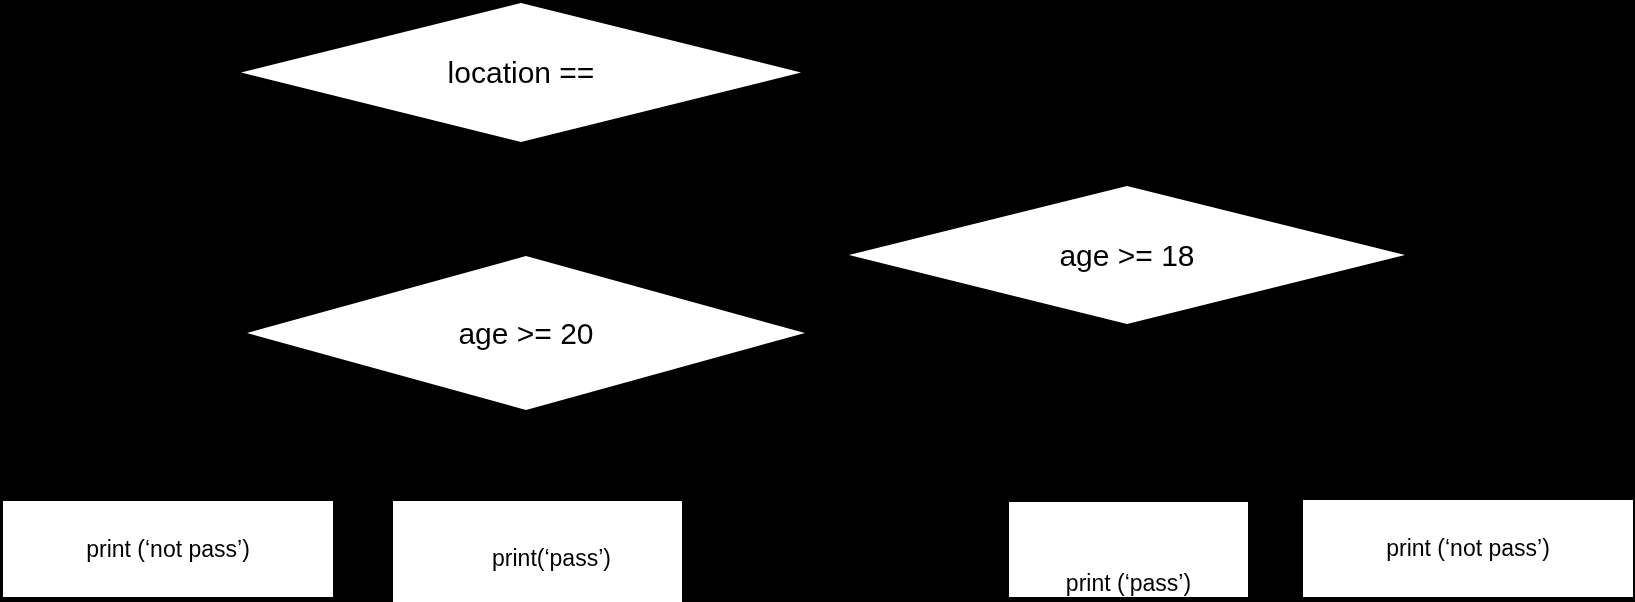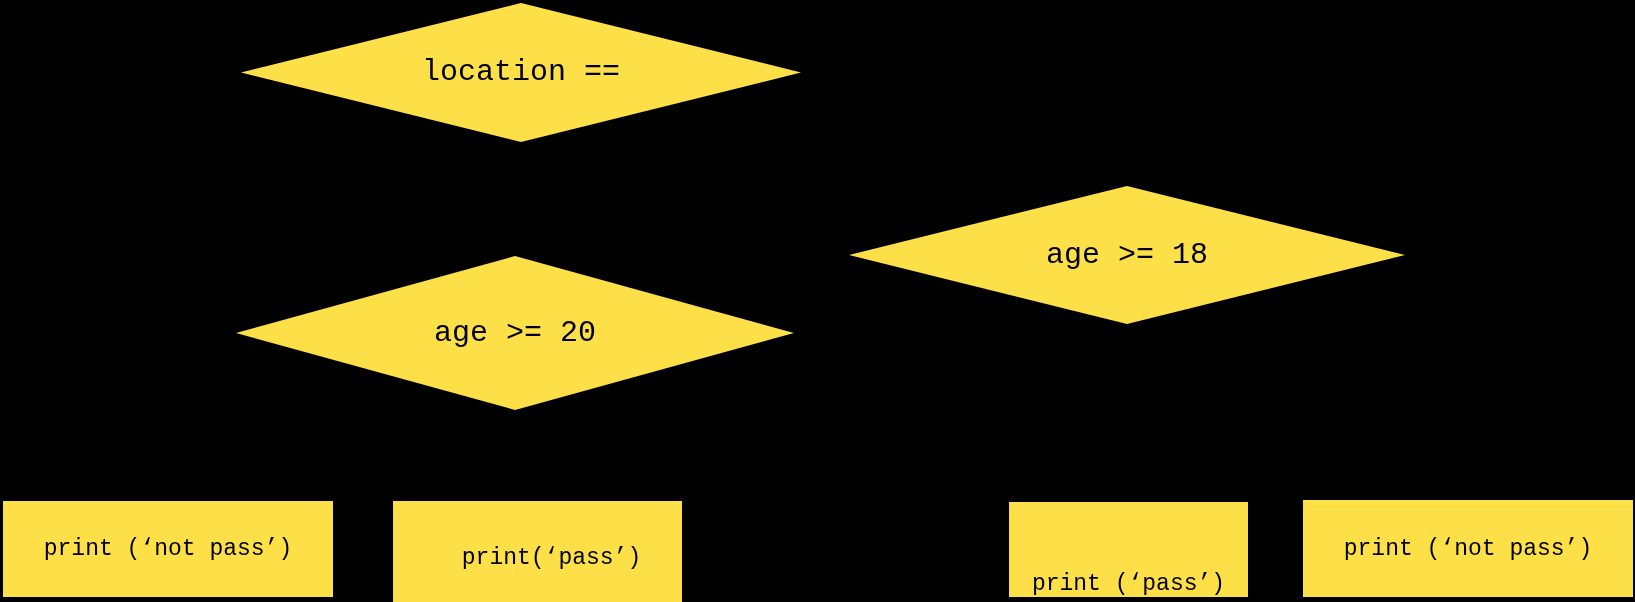--- a/index.html
+++ b/index.html
@@ -11,42 +11,41 @@
     position: relative;
     width: 1635px;
     height: 602px;
     background: #000000;
     overflow: hidden;
     font-family: "Liberation Sans", sans-serif;
     color: #000000;
   }
   .node {
     position: absolute;
-    background: #fde047;
+    background: #ffffff;
     display: flex;
     align-items: center;
     justify-content: center;
     text-align: center;
     color: #000000;
-    font-family: Liberation Mono, monospace;
   }
   .diamond {
     clip-path: polygon(50% 0%, 100% 50%, 50% 100%, 0% 50%);
     font-size: 30px;
     line-height: 43px;
   }
   .rect {
     font-size: 23px;
   }
   .diamond-label { display: block; }
 
   
   #d-location { left: 241px; top: 3px;   width: 560px; height: 139px; }
   
-  #d-age20    { left: 236px; top: 256px; width: 558px; height: 154px; text-align: right; }
+  #d-age20    { left: 247px; top: 256px; width: 558px; height: 154px; text-align: right; }
   
   #d-age18    { left: 849px; top: 186px; width: 556px; height: 138px; }
 
   
   #r-notpass-left  { left: 3px;    top: 501px; width: 330px; height: 96px; }
   #r-pass-left     { left: 393px;  top: 501px; width: 261px; height: 114px; padding-left: 28px; }
   #r-pass-right    { left: 1009px; top: 502px; width: 239px; height: 95px; align-items: flex-end; }
   #r-notpass-right { left: 1303px; top: 500px; width: 330px; height: 97px; }
 </style>
 </head>

